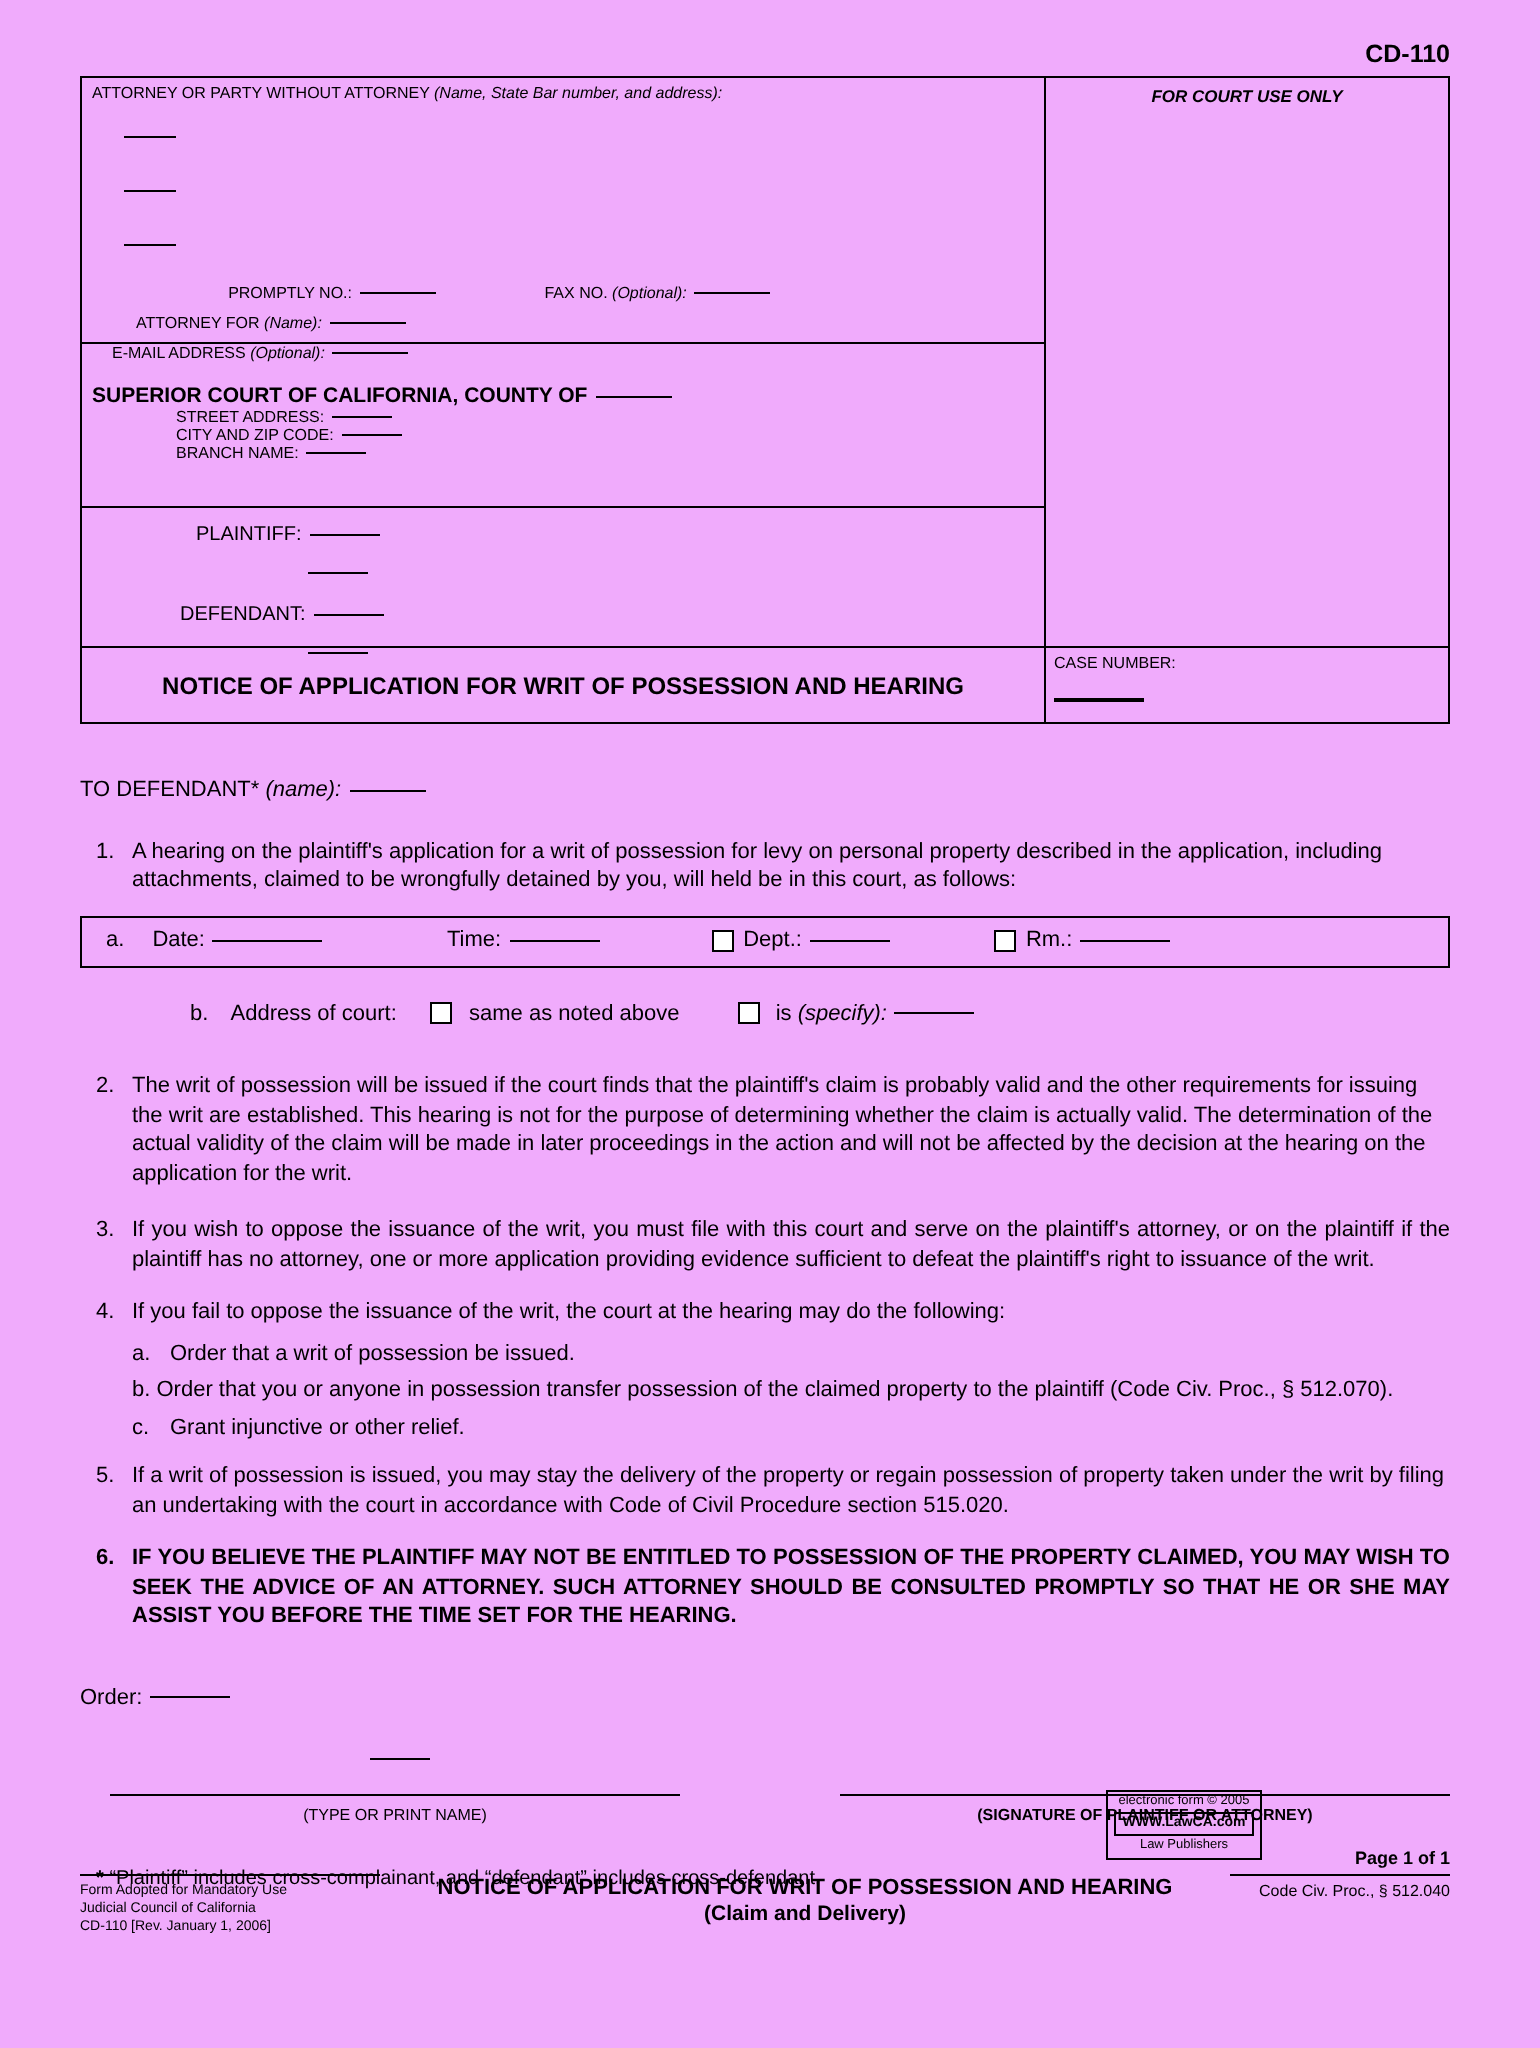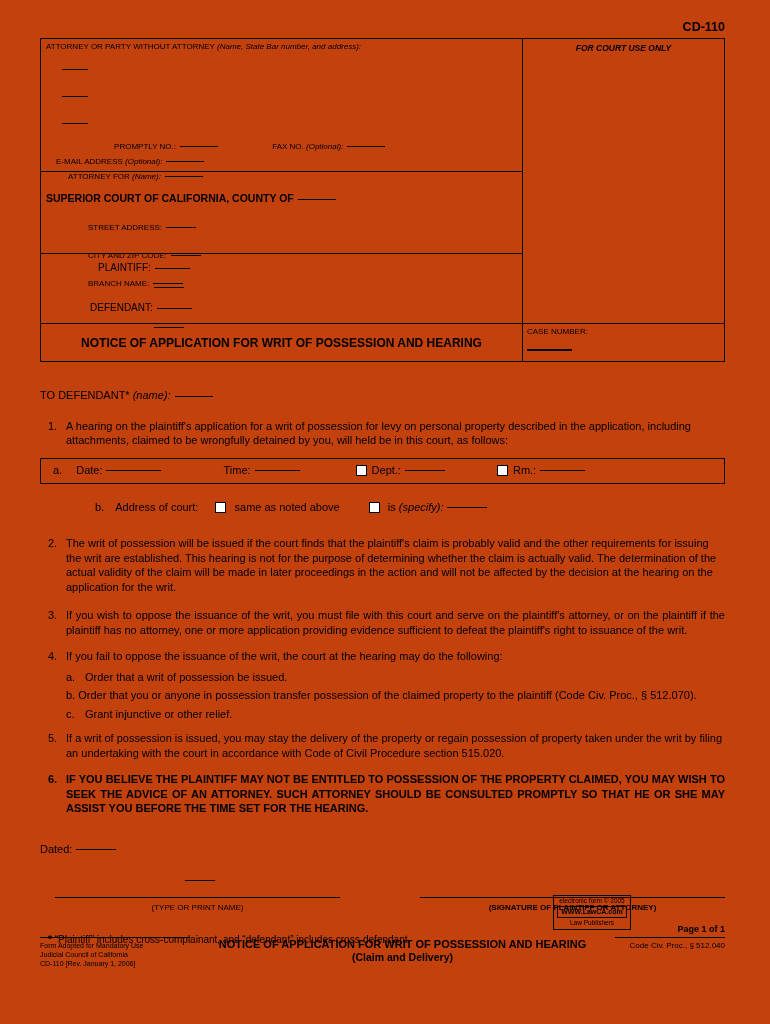--- a/index.html
+++ b/index.html
@@ -1,20 +1,20 @@
 <!DOCTYPE html>
 <html><head>
 <meta charset="utf-8">
 <style>
   * { box-sizing: border-box; margin: 0; padding: 0; }
   html,body { background:#ffffff; }
   .page {
     position: relative;
     width: 770px; height: 1024px;
-    background: #c2410c;
+    background: #f0abfc;
     color: #000000;
     font-family: "Liberation Sans", sans-serif;
     overflow: hidden;
   }
   .content { margin: 0 45px 0 40px; }
   .form-code { text-align: right; padding-top: 20px; font-weight: bold; font-size: 12.5px; margin-bottom: 4px; }
 
   
   .mainbox { border: 1.5px solid #000; display: flex; }
   .leftcol { width: 482px; border-right: 1px solid #000; }
@@ -29,21 +29,21 @@
 
   .tiny { font-size: 8px; }
   .hint { font-style: italic; }
   .fill { display: inline-block; height: 1px; background: #000; vertical-align: middle; margin: 0 4px; }
   .w26{width:26px}.w30{width:30px}.w35{width:35px}.w38{width:38px}.w40{width:40px}.w45{width:45px}.w55{width:55px}
 
   .addr-line { margin: 9px 0 0 12px; }
   .hrow { margin-top: 10px; }
   .hrow2 { margin-top: 6px; }
   .court-title { font-size: 10.5px; font-weight: bold; }
-  .court-line { font-size: 8px; margin: 19px 0 0 42px; }
+  .court-line { font-size: 8px; margin: 0 0 0 42px; }
   .party-line { font-size: 10px; }
   .party-fill2 { margin: 5px 0 0 108px; }
   .form-title { font-size: 12px; font-weight: bold; text-align: center; }
 
   .cb { display: inline-block; width: 11px; height: 11px; border: 1px solid #000; background: #fff; vertical-align: middle; margin-right: 5px; }
 
   .body-text { font-size: 11px; line-height: 14.5px; }
   .to-def { margin-top: 26px; font-size: 11px; }
   .item { display: flex; margin-top: 14px; margin-left: 8px; }
   .item .num { width: 18px; flex: 0 0 18px; }
@@ -94,26 +94,26 @@
           </div>
           <div class="addr-line"><span class="fill w26"></span></div>
           <div class="addr-line"><span class="fill w26"></span></div>
           <div class="addr-line"><span class="fill w26"></span></div>
           <div class="hrow tiny">
             <span style="display:inline-block;width:130px;text-align:right">PROMPTLY NO.:</span><span class="fill w38"></span>
             <span style="margin-left:48px">FAX NO.</span>
             <span class="hint">(Optional):</span><span class="fill w38"></span>
           </div>
           <div class="hrow2 tiny">
+            <span style="margin-left:22px">ATTORNEY FOR</span>
+            <span class="hint">(Name):</span><span class="fill w38"></span>
+          </div>
+          <div class="hrow2 tiny">
             <span style="margin-left:10px">E-MAIL ADDRESS</span>
             <span class="hint">(Optional):</span><span class="fill w38"></span>
-          </div>
-          <div class="hrow2 tiny">
-            <span style="margin-left:22px">ATTORNEY FOR</span>
-            <span class="hint">(Name):</span><span class="fill w38"></span>
           </div>
         </div>
 
         <div class="sec sec-court">
           <div class="court-title">
             <span>SUPERIOR COURT OF CALIFORNIA, COUNTY OF</span><span class="fill w38"></span>
           </div>
           <div class="court-line"><span>STREET ADDRESS:</span><span class="fill w30"></span></div>
           <div class="court-line"><span>CITY AND ZIP CODE:</span><span class="fill w30"></span></div>
           <div class="court-line"><span>BRANCH NAME:</span><span class="fill w30"></span></div>
@@ -206,21 +206,21 @@
         <span class="num">5.</span>
         <span class="txt">If a writ of possession is issued, you may stay the delivery of the property or regain possession of property taken under the writ by filing an undertaking with the court in accordance with Code of Civil Procedure section 515.020.</span>
       </div>
 
       <div class="item bolditem" style="margin-top:12px">
         <span class="num">6.</span>
         <span class="txt justify">IF YOU BELIEVE THE PLAINTIFF MAY NOT BE ENTITLED TO POSSESSION OF THE PROPERTY CLAIMED, YOU MAY WISH TO SEEK THE ADVICE OF AN ATTORNEY.  SUCH ATTORNEY SHOULD BE CONSULTED PROMPTLY SO THAT HE OR SHE MAY ASSIST YOU BEFORE THE TIME SET FOR THE HEARING.</span>
       </div>
 
       <div class="dated">
-        <span>Dated:</span><span class="fill w40"></span>
+        <span>Order:</span><span class="fill w40"></span>
       </div>
 
       <div class="namefill"><span class="fill w30" style="margin:0"></span></div>
 
       <div class="sigrow">
         <div class="sigcol sig-left">
           <div class="sigline"></div>
           <div class="siglabel">(TYPE OR PRINT NAME)</div>
         </div>
         <div class="sigcol sig-right">

